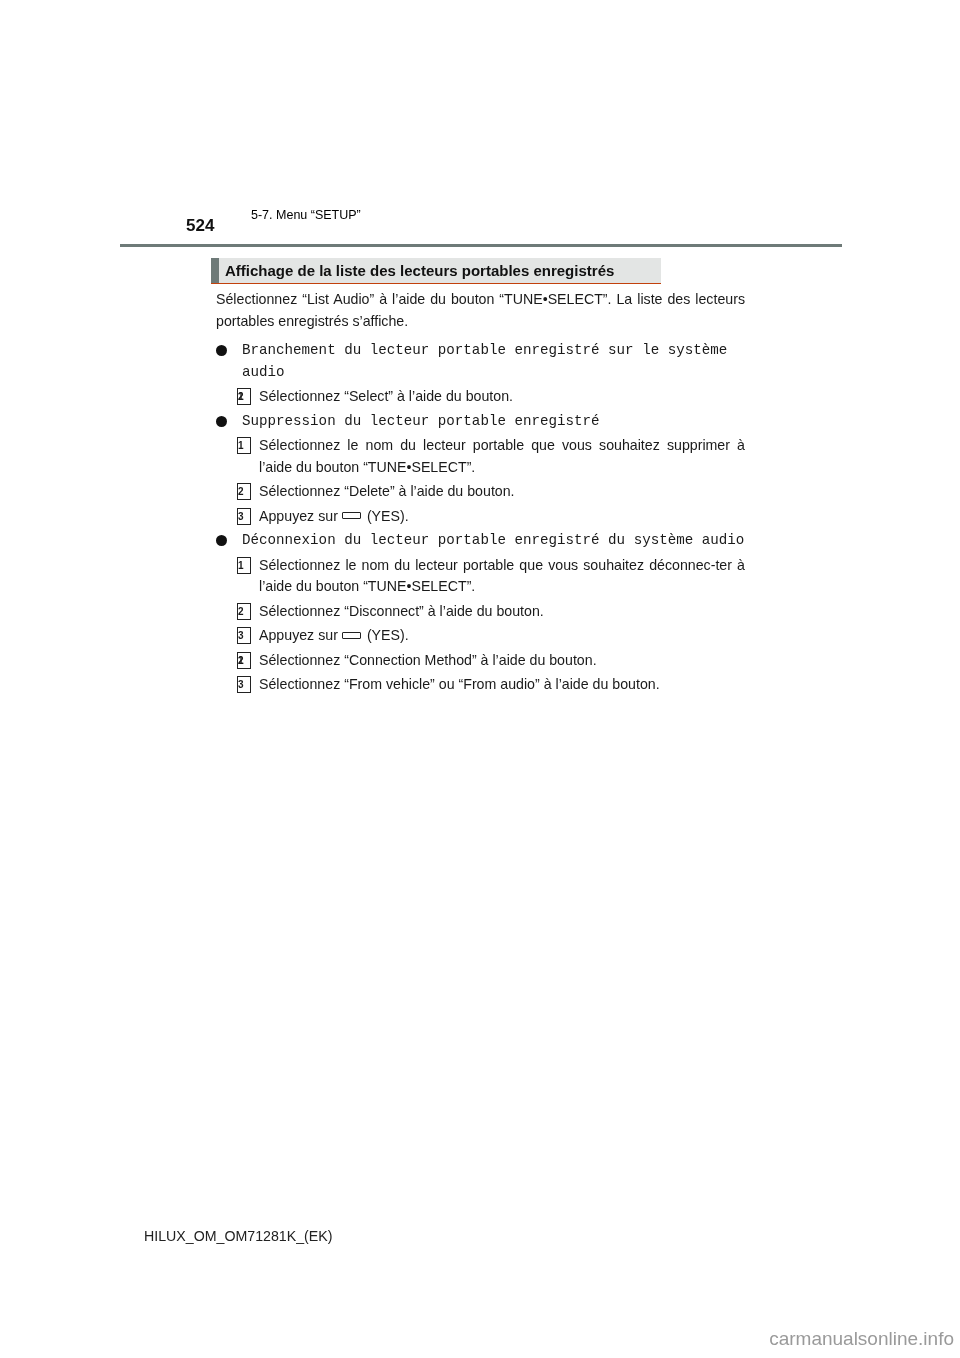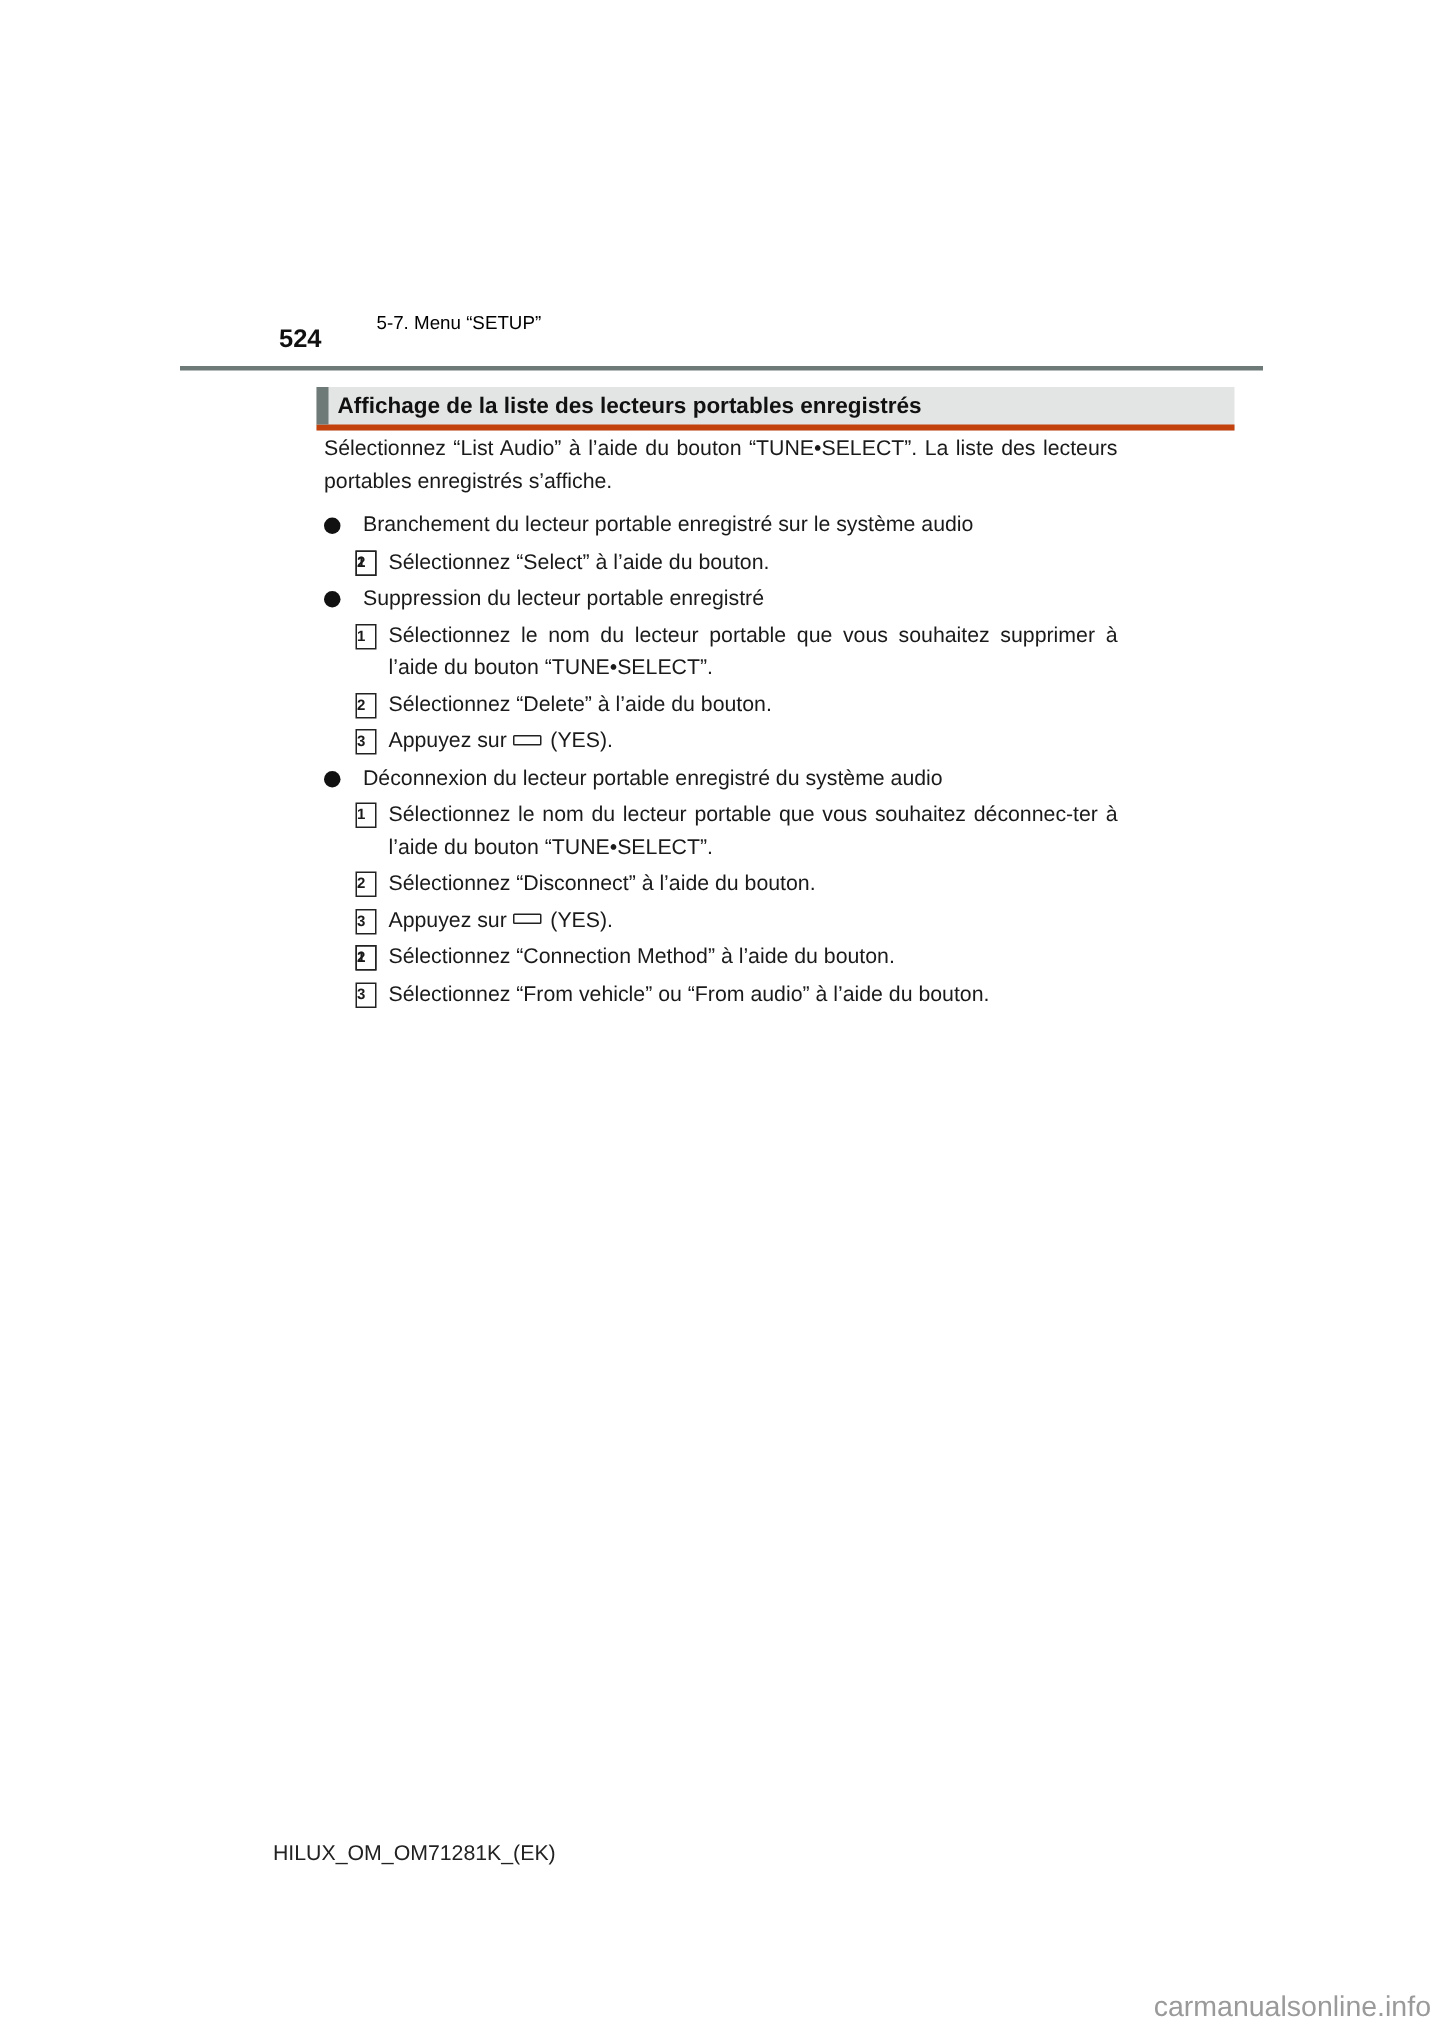--- a/index.html
+++ b/index.html
@@ -1,34 +1,34 @@
 <!DOCTYPE html>
 <html><head>
 <meta charset="utf-8">
 <style>
   html, body { margin: 0; padding: 0; background: #ffffff; }
   body { width: 960px; height: 1358px; position: relative; overflow: hidden;
          font-family: "Liberation Sans", sans-serif; color: #1a1a1a; }
   .page-num { position: absolute; left: 186px; top: 216px; font-size: 17px; font-weight: bold; color: #111; }
   .chapter { position: absolute; left: 251px; top: 208px; font-size: 12.5px; color: #000000; }
   .top-rule { position: absolute; left: 120px; top: 244px; width: 722px; height: 3px; background: #6e7a78; }
-  .section-bar { position: absolute; left: 211px; top: 258px; width: 596px; height: 25px; background: #e3e5e4;
-                 border-bottom: 4px solid #c2410c; padding-left: 16px; }
+  .section-bar { position: absolute; left: 211px; top: 258px; width: 450px; height: 25px; background: #e3e5e4;
+                 border-bottom: 1px solid #c2410c; }
   .section-bar .accent { position: absolute; left: 0; top: 0; width: 8px; height: 25px; background: #6e7a78; }
   .section-bar .title { position: absolute; left: 14px; top: 4px; font-size: 15px; font-weight: bold; color: #111; }
   .content { position: absolute; left: 216px; top: 289px; width: 529px; font-size: 14.2px; line-height: 21.5px; }
   .intro { text-align: justify; text-align-last: left; margin: 0 0 8px 0; }
-  .bullet { position: relative; padding-left: 26px; margin: 3px 0 3px 0; }
+  .bullet { position: relative; padding-left: 26px; margin: 3px 0 3px 0; font-family: Liberation Mono, monospace; }
   .bullet .dot { position: absolute; left: 0; top: 5px; width: 11px; height: 11px; border-radius: 50%; background: #111; }
   .step { position: relative; padding-left: 43px; margin: 3px 0 3px 0; text-align: justify; text-align-last: left; }
   .step .num { position: absolute; left: 21px; top: 2px; width: 12px; height: 15px; border: 1px solid #222;
                font-size: 10px; font-weight: bold; text-align: center; line-height: 15px; }
   .key-icon { display: inline-block; width: 17px; height: 5px; border: 1.5px solid #222; border-radius: 1px;
               vertical-align: middle; margin: 0 6px 2px 4px; }
-  .footer { position: absolute; left: 144px; top: 1228px; font-size: 14.2px; color: #222; margin-left: 38px; }
+  .footer { position: absolute; left: 144px; top: 1228px; font-size: 14.2px; color: #222; }
   .watermark { position: absolute; right: 6px; top: 1328px; font-size: 19px; color: #9a9a9a; }
 </style>
 </head>
 <body>
 
 <div class="page-num">524</div>
 <div class="chapter">5-7. Menu “SETUP”</div>
 <div class="top-rule"></div>
 
 <div class="section-bar">

